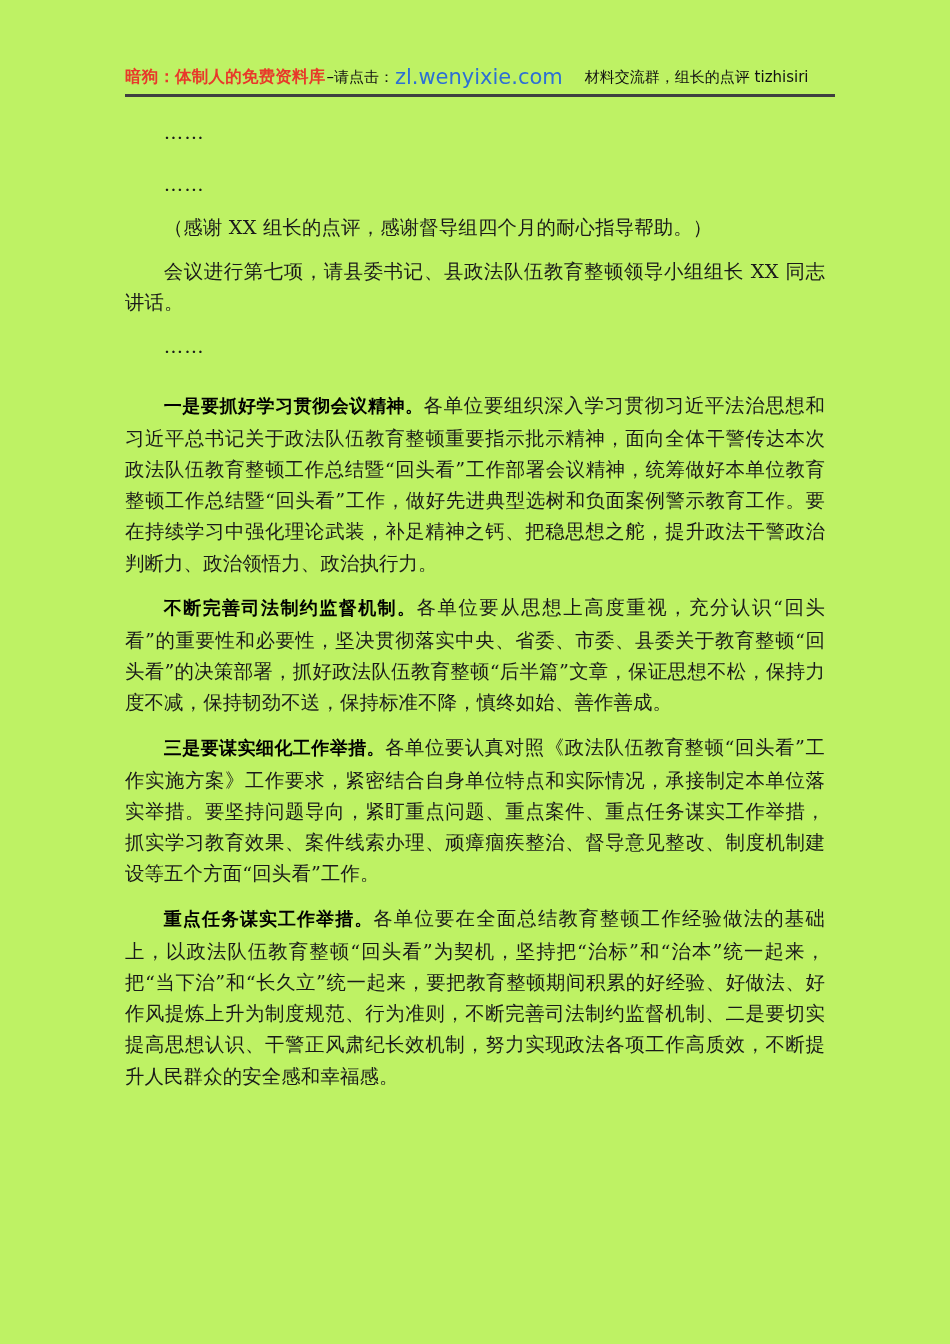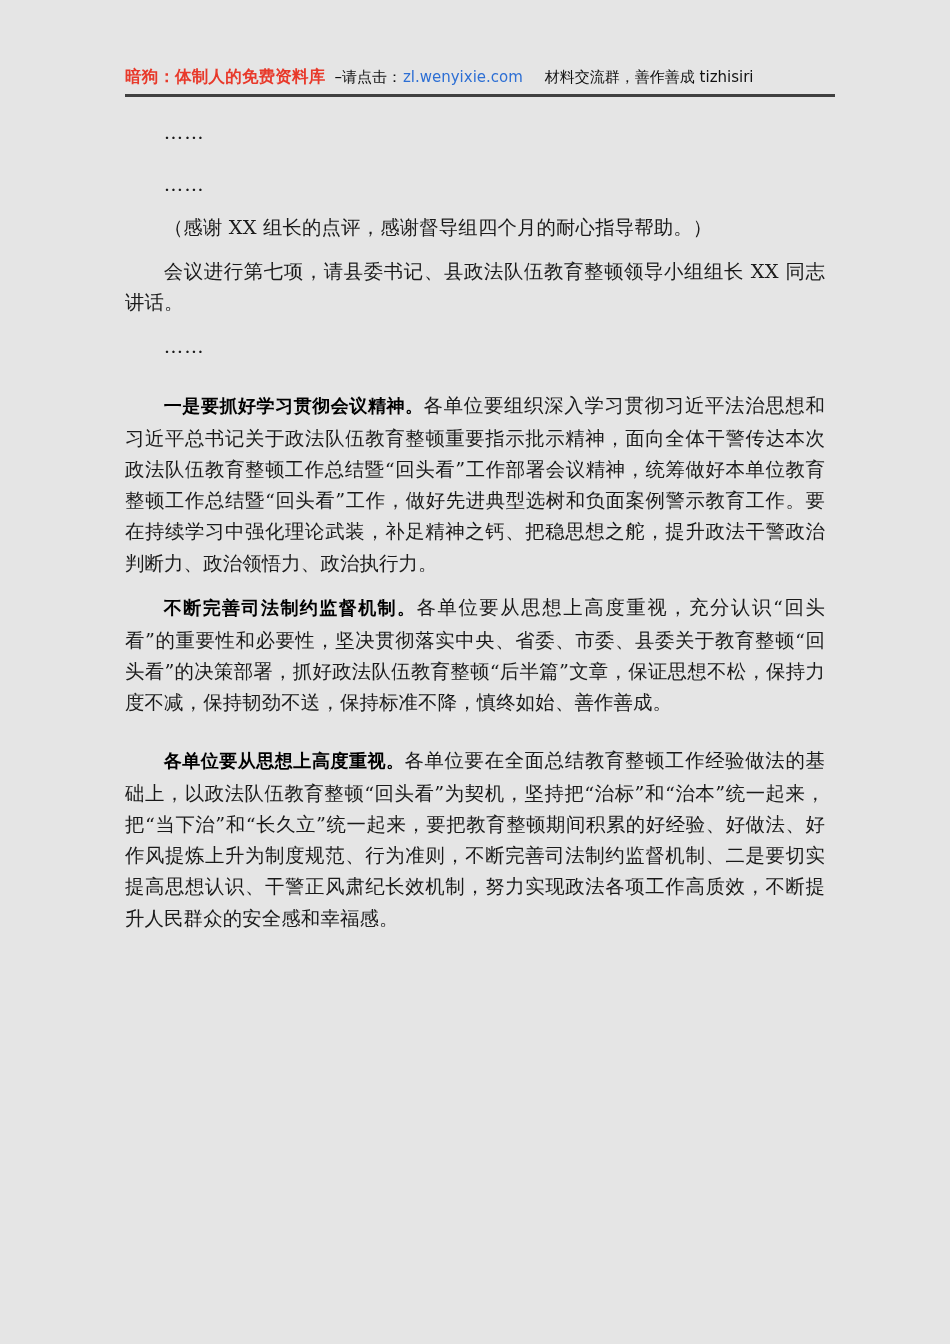--- a/index.html
+++ b/index.html
@@ -13,21 +13,21 @@
     height: 1344px;
     overflow: hidden;
     font-family: "DejaVu Serif", "Liberation Serif", serif;
     color: #000000;
   }
 
   .page {
     position: relative;
     width: 950px;
     height: 1344px;
-    background: #e5e5e5;
+    background: #bef264;
     box-sizing: border-box;
   }
 
   
   .header-band {
     position: absolute;
     left: 125px;
     top: 60px;
     width: 710px;
     height: 34px;
@@ -47,25 +47,25 @@
     font-family: "DejaVu Sans", "Liberation Sans", sans-serif;
     font-weight: bold;
     font-size: 16.5px;
     color: #e8392a;
     letter-spacing: 0.2px;
   }
   .hdr-black {
     font-family: "DejaVu Sans", "Liberation Sans", sans-serif;
     font-size: 15px;
     color: #111111;
-    margin-left: 9px;
+    margin-left: 1px;
   }
   .hdr-link {
     font-family: "DejaVu Sans", "Liberation Sans", sans-serif;
-    font-size: 15px;
+    font-size: 21px;
     color: #2d6fd4;
     text-decoration: none;
     margin-left: 1px;
   }
   .hdr-tail {
     font-family: "DejaVu Sans", "Liberation Sans", sans-serif;
     font-size: 15px;
     color: #111111;
     margin-left: 22px;
   }
@@ -114,21 +114,21 @@
 </style>
 </head>
 <body>
 
 <div class="page">
 
   <div class="header-band">
     <span class="hdr-red">暗狗：体制人的免费资料库</span>
     <span class="hdr-black">–请点击：</span>
     <a class="hdr-link" href="#">zl.wenyixie.com</a>
-    <span class="hdr-tail">材料交流群，善作善成 tizhisiri</span>
+    <span class="hdr-tail">材料交流群，组长的点评 tizhisiri</span>
   </div>
   <div class="header-line"></div>
 
   <div class="body-wrap">
 
     <p class="para ellipsis">……</p>
     <div class="gap-sm"></div>
 
     <div class="gap-sm"></div>
 
@@ -149,20 +149,23 @@
     <p class="para">
       <span class="lead-bold">一是要抓好学习贯彻会议精神。</span><span>各单位要组织深入学习贯彻习近平法治思想和习近平总书记关于政法队伍教育整顿重要指示批示精神，面向全体干警传达本次政法队伍教育整顿工作总结暨“回头看”工作部署会议精神，统筹做好本单位教育整顿工作总结暨“回头看”工作，做好先进典型选树和负面案例警示教育工作。要在持续学习中强化理论武装，补足精神之钙、把稳思想之舵，提升政法干警政治判断力、政治领悟力、政治执行力。</span>
     </p>
     <div class="gap-md"></div>
 
     <p class="para">
       <span class="lead-bold">不断完善司法制约监督机制。</span><span>各单位要从思想上高度重视，充分认识“回头看”的重要性和必要性，坚决贯彻落实中央、省委、市委、县委关于教育整顿“回头看”的决策部署，抓好政法队伍教育整顿“后半篇”文章，保证思想不松，保持力度不减，保持韧劲不送，保持标准不降，慎终如始、善作善成。</span>
     </p>
     <div class="gap-md"></div>
 
+    <p class="para">
+      <span class="lead-bold">三是要谋实细化工作举措。</span><span>各单位要认真对照《政法队伍教育整顿“回头看”工作实施方案》工作要求，紧密结合自身单位特点和实际情况，承接制定本单位落实举措。要坚持问题导向，紧盯重点问题、重点案件、重点任务谋实工作举措，抓实学习教育效果、案件线索办理、顽瘴痼疾整治、督导意见整改、制度机制建设等五个方面“回头看”工作。</span>
+    </p>
     <div class="gap-md"></div>
 
     <p class="para">
-      <span class="lead-bold">各单位要从思想上高度重视。</span><span>各单位要在全面总结教育整顿工作经验做法的基础上，以政法队伍教育整顿“回头看”为契机，坚持把“治标”和“治本”统一起来，把“当下治”和“长久立”统一起来，要把教育整顿期间积累的好经验、好做法、好作风提炼上升为制度规范、行为准则，不断完善司法制约监督机制、二是要切实提高思想认识、干警正风肃纪长效机制，努力实现政法各项工作高质效，不断提升人民群众的安全感和幸福感。</span>
+      <span class="lead-bold">重点任务谋实工作举措。</span><span>各单位要在全面总结教育整顿工作经验做法的基础上，以政法队伍教育整顿“回头看”为契机，坚持把“治标”和“治本”统一起来，把“当下治”和“长久立”统一起来，要把教育整顿期间积累的好经验、好做法、好作风提炼上升为制度规范、行为准则，不断完善司法制约监督机制、二是要切实提高思想认识、干警正风肃纪长效机制，努力实现政法各项工作高质效，不断提升人民群众的安全感和幸福感。</span>
     </p>
 
   </div>
 </div>
 
 </body></html>

